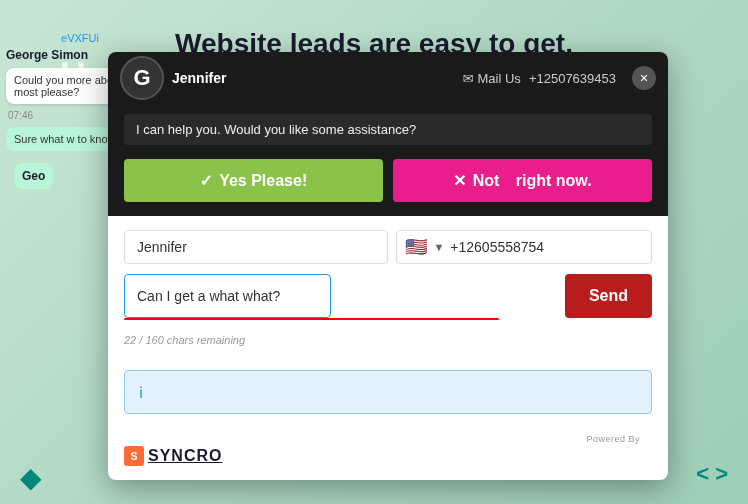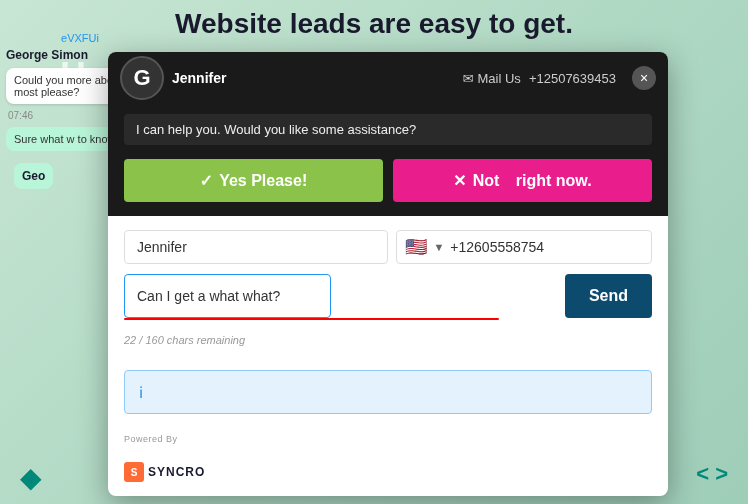--- a/index.html
+++ b/index.html
@@ -19,21 +19,21 @@
       background: linear-gradient(135deg, #c8e6d4 0%, #b0d9c4 50%, #9ecdb8 100%);
       z-index: 0;
     }
 
     .bg-text-top {
       position: absolute;
       top: 0;
       left: 0;
       right: 0;
       text-align: center;
-      padding: 8px;
+      padding: 28px;
       font-size: 28px;
       font-weight: bold;
       color: #1a1a2e;
       z-index: 1;
     }
 
     .bg-chat-left {
       position: absolute;
       top: 30px;
       left: 0;
@@ -290,21 +290,21 @@
       border-radius: 4px;
       padding: 8px 12px;
       font-size: 14px;
       color: #333;
       outline: none;
       height: 44px;
       resize: none;
     }
 
     .send-btn {
-      background: #0c4a6e;
+      background: #b91c1c;
       color: white;
       border: none;
       border-radius: 4px;
       padding: 0 24px;
       font-size: 16px;
       font-weight: bold;
       cursor: pointer;
       height: 44px;
       min-width: 80px;
     }
@@ -342,24 +342,25 @@
     }
 
     .info-icon {
       color: #2196F3;
       font-size: 16px;
       flex-shrink: 0;
     }
 
     
     .powered-by {
-      padding: 10px 16px 14px 16px;
+      padding: 10px 28px 14px 16px;
       display: flex;
       flex-direction: column;
-      gap: 18px;
+      gap: 2px;
+      text-align: right;
     }
 
     .powered-label {
       font-size: 9px;
       color: #999;
       letter-spacing: 0.5px;
     }
 
     .syncro-logo {
       display: flex;
@@ -374,24 +375,25 @@
       border-radius: 3px;
       display: flex;
       align-items: center;
       justify-content: center;
       color: white;
       font-size: 10px;
       font-weight: bold;
     }
 
     .syncro-text {
-      font-size: 12px;
+      font-size: 16px;
       font-weight: bold;
       color: #1a1a2e;
       letter-spacing: 1px;
+      text-decoration: underline;
     }
 
     
     .bottom-bar {
       position: absolute;
       bottom: 10px;
       left: 0;
       right: 0;
       display: flex;
       justify-content: space-between;

